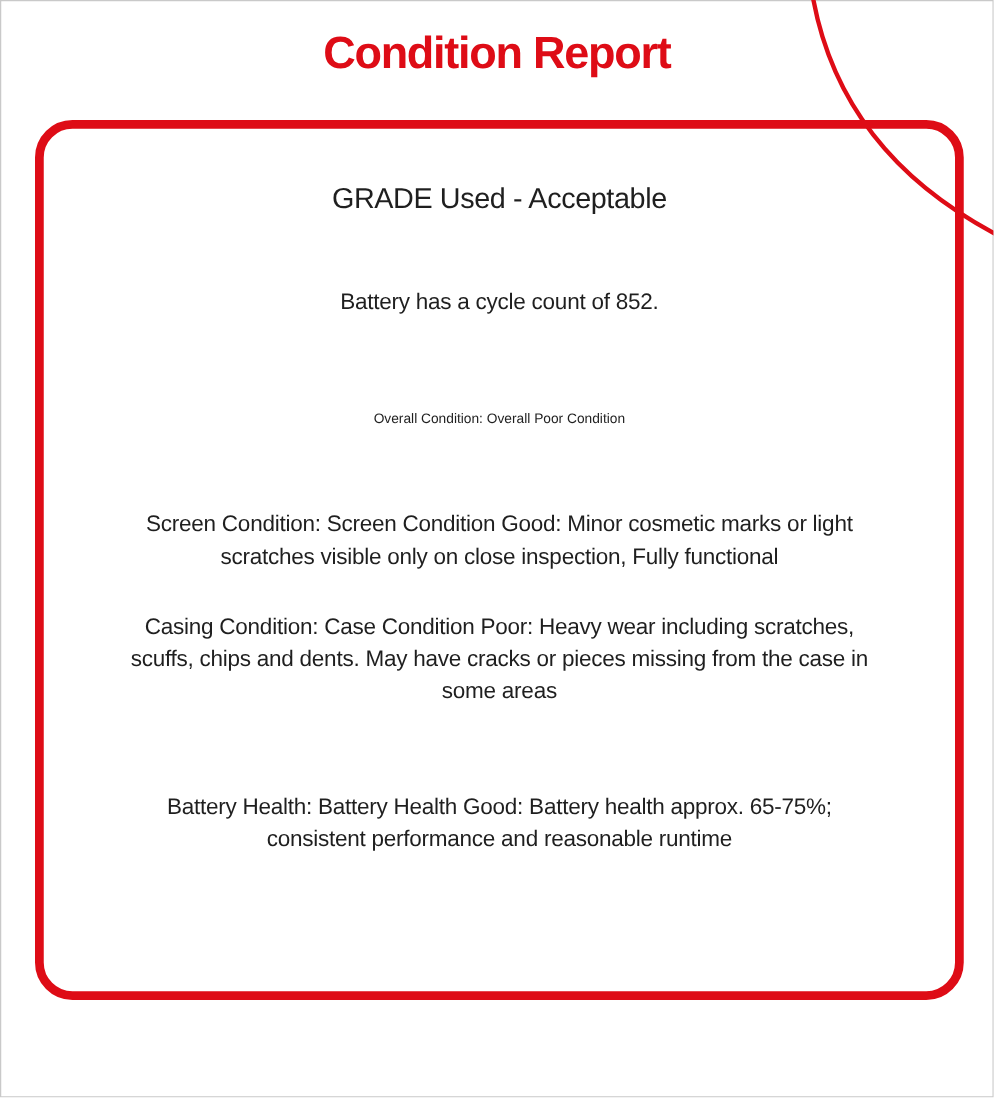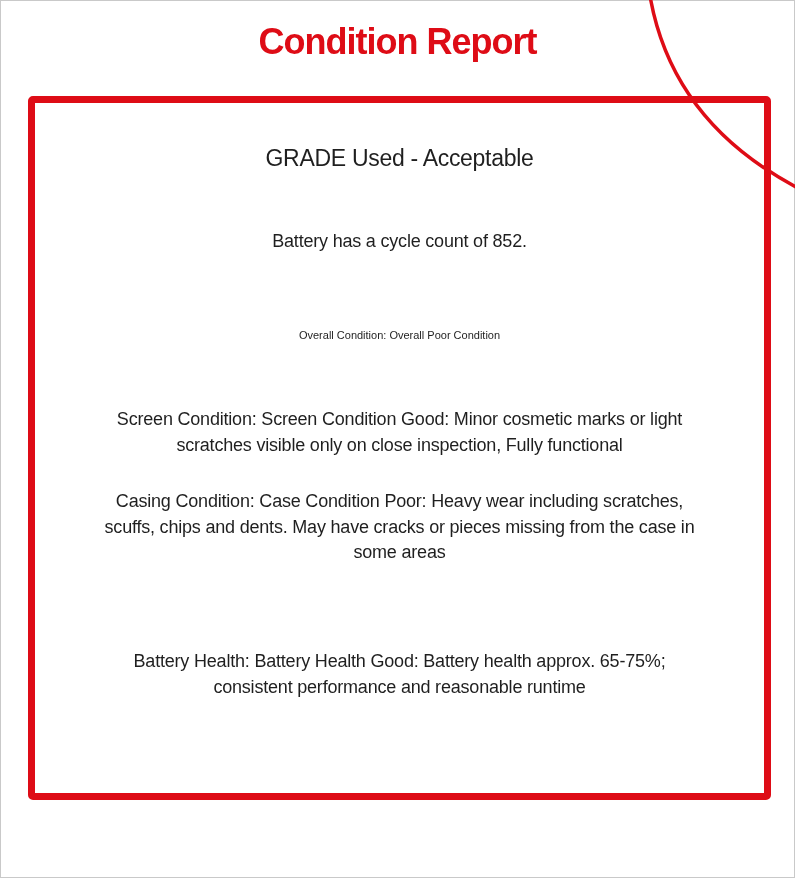--- a/index.html
+++ b/index.html
@@ -35,21 +35,21 @@
     height: 878px;
     pointer-events: none;
   }
   .card {
     position: absolute;
     left: 28px;
     top: 96px;
     width: 743px;
     height: 704px;
     border: 7px solid #de0c16;
-    border-radius: 5px;
+    border-radius: 30px;
     background: transparent;
   }
   .card .txt {
     position: absolute;
     left: 0;
     right: 0;
     text-align: center;
     color: #1f1f1f;
     white-space: pre-line;
   }
@@ -71,21 +71,21 @@
     line-height: 12px;
   }
   .sec {
     font-size: 18px;
     line-height: 25.5px;
     letter-spacing: -0.2px;
   }
   .screen   { top: 304px; }
   .casing   { top: 386px; }
   .keyboard { top: 457px; }
-  .battery  { top: 530px; margin-top: 16px; }
+  .battery  { top: 530px; }
 </style>
 </head>
 <body>
 
 <div class="page">
 
   <h1 class="title">Condition Report</h1>
 
   <svg class="curve-svg" viewBox="0 0 795 878" xmlns="http://www.w3.org/2000/svg">
     <path d="M 650,-4 Q 672,122 798,188" fill="none" stroke="#de0c16" stroke-width="3.5"></path>

